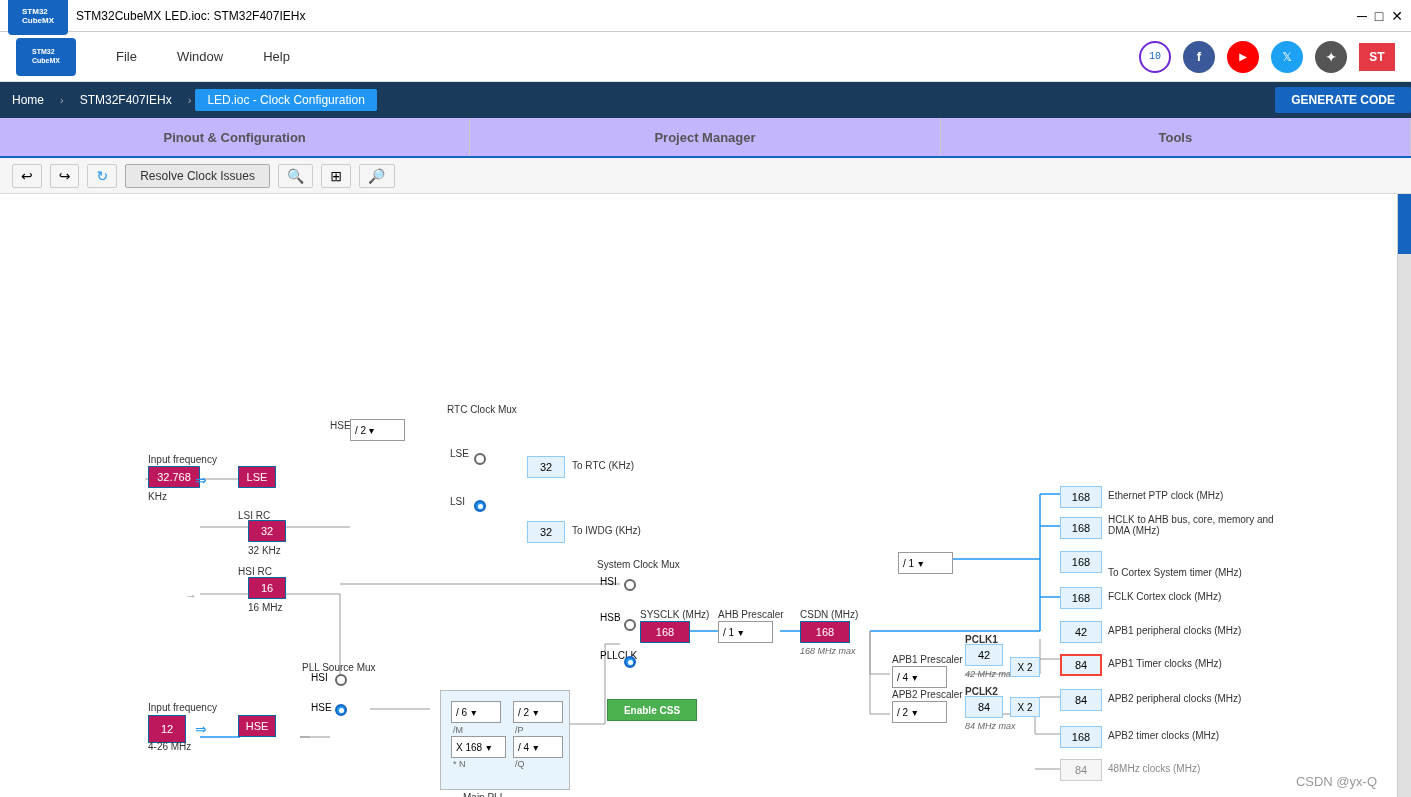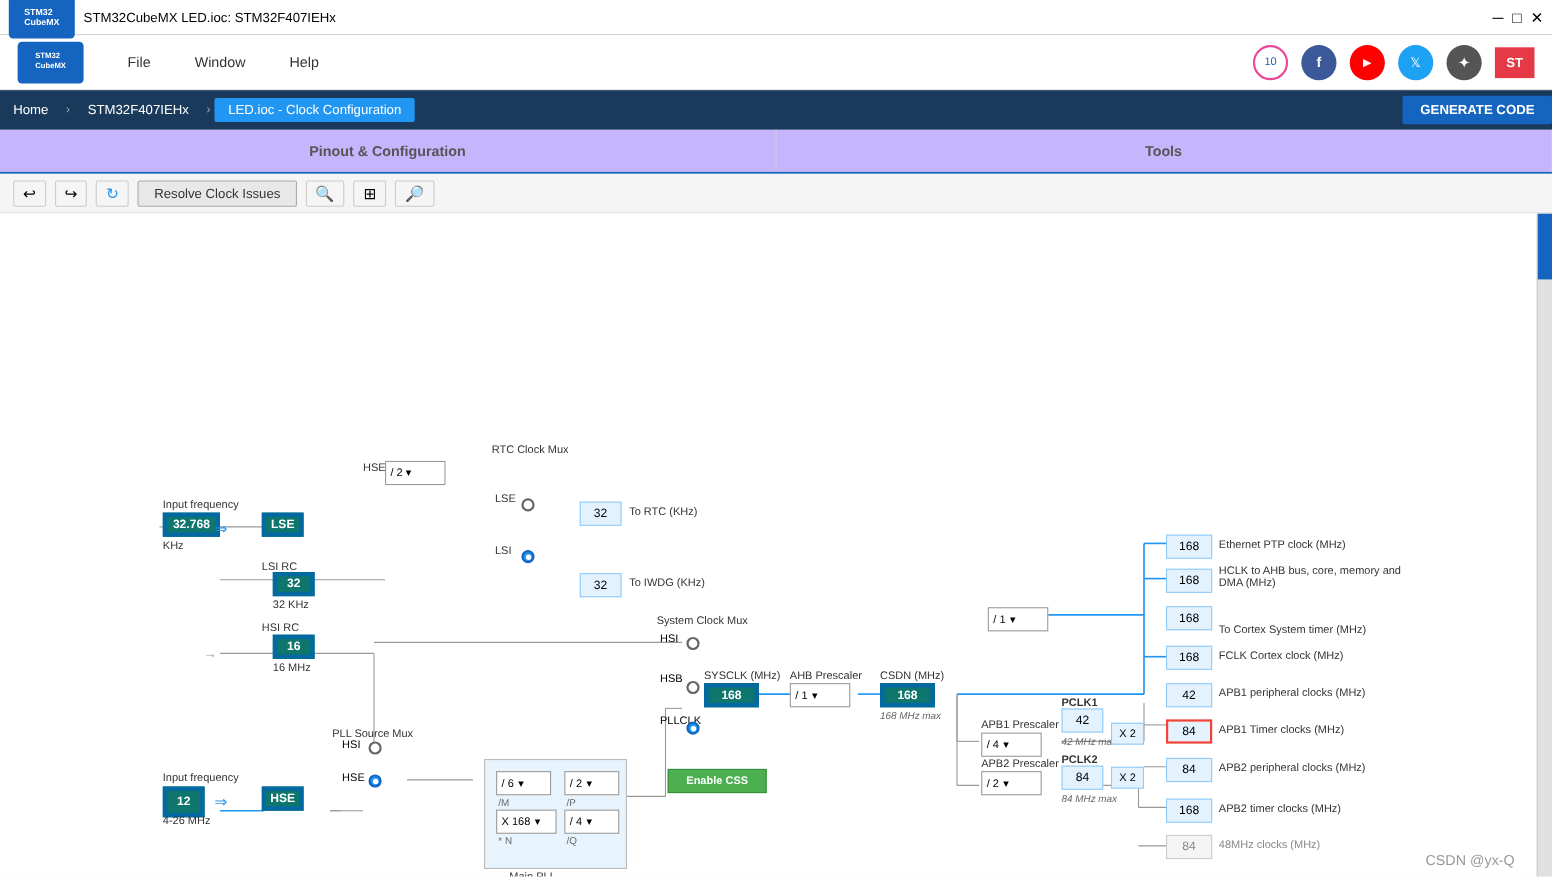--- a/index.html
+++ b/index.html
@@ -83,23 +83,23 @@
     .scrollbar-right {
       width: 14px; background: #e0e0e0; border-left: 1px solid #ccc;
       position: relative;
     }
     .scrollbar-thumb {
       width: 100%; height: 60px; background: #1565c0; position: absolute; top: 0;
     }
 
     
     .blue-box {
-      position: absolute; background: #0f766e; color: white;
-      border: 4px solid #0369a1; display: flex; align-items: center; justify-content: center;
-      font-size: 11px; font-weight: bold;
+      position: absolute; background: #be185d; color: white;
+      border: 1px solid #0369a1; display: flex; align-items: center; justify-content: center;
+      font-size: 11px; font-weight: normal;
     }
     .value-box {
       position: absolute; background: #e3f2fd; color: #000;
       border: 1px solid #90caf9; display: flex; align-items: center; justify-content: center;
       font-size: 11px;
     }
     .highlight-box {
       position: absolute; background: #e3f2fd; color: #000;
       border: 2px solid #f44336; display: flex; align-items: center; justify-content: center;
       font-size: 11px;
@@ -161,40 +161,41 @@
 
 <div class="menu-bar">
   <div class="menu-bar-left">
     <div class="logo" style="background:#1565c0; font-size:7px; line-height:1.2;">STM32<br>CubeMX</div>
     <span class="menu-item">File</span>
     <span class="menu-item">Window</span>
     <span class="menu-item">Help</span>
   </div>
   <div class="menu-bar-right">
 
-    <div style="width:32px;height:32px;border-radius:50%;border:2px solid #ec4899;display:flex;align-items:center;justify-content:center;font-size:10px;color:#1565c0;">10</div>
+    <div style="width:32px;height:32px;border-radius:50%;border:2px solid #6d28d9;display:flex;align-items:center;justify-content:center;font-size:10px;color:#1565c0;font-family:Liberation Mono, monospace;">10</div>
     <div style="width:32px;height:32px;border-radius:50%;background:#3b5998;display:flex;align-items:center;justify-content:center;color:white;font-weight:bold;font-size:13px;">f</div>
     <div style="width:32px;height:32px;border-radius:50%;background:#ff0000;display:flex;align-items:center;justify-content:center;color:white;font-size:10px;">▶</div>
     <div style="width:32px;height:32px;border-radius:50%;background:#1da1f2;display:flex;align-items:center;justify-content:center;color:white;font-size:12px;">𝕏</div>
     <div style="width:32px;height:32px;border-radius:50%;background:#555;display:flex;align-items:center;justify-content:center;color:white;font-size:14px;">✦</div>
     <div style="width:36px;height:28px;background:#e63946;display:flex;align-items:center;justify-content:center;color:white;font-weight:bold;font-size:12px;">ST</div>
   </div>
 </div>
 
 <div class="breadcrumb">
   <span class="breadcrumb-item">Home</span>
   <span class="breadcrumb-sep">›</span>
   <span class="breadcrumb-item">STM32F407IEHx</span>
   <span class="breadcrumb-sep">›</span>
   <span class="breadcrumb-item active">LED.ioc - Clock Configuration</span>
   <button class="generate-btn">GENERATE CODE</button>
 </div>
 
 <div class="tab-bar">
   <div class="tab inactive">Pinout &amp; Configuration</div>
+  <div class="tab inactive">Project Manager</div>
   <div class="tab inactive">Tools</div>
 </div>
 
 <div class="toolbar">
   <button class="toolbar-btn">↩</button>
   <button class="toolbar-btn">↪</button>
   <button class="toolbar-btn" style="color:#2196F3;">↻</button>
   <button class="resolve-btn">Resolve Clock Issues</button>
   <button class="toolbar-btn">🔍</button>
   <button class="toolbar-btn">⊞</button>

